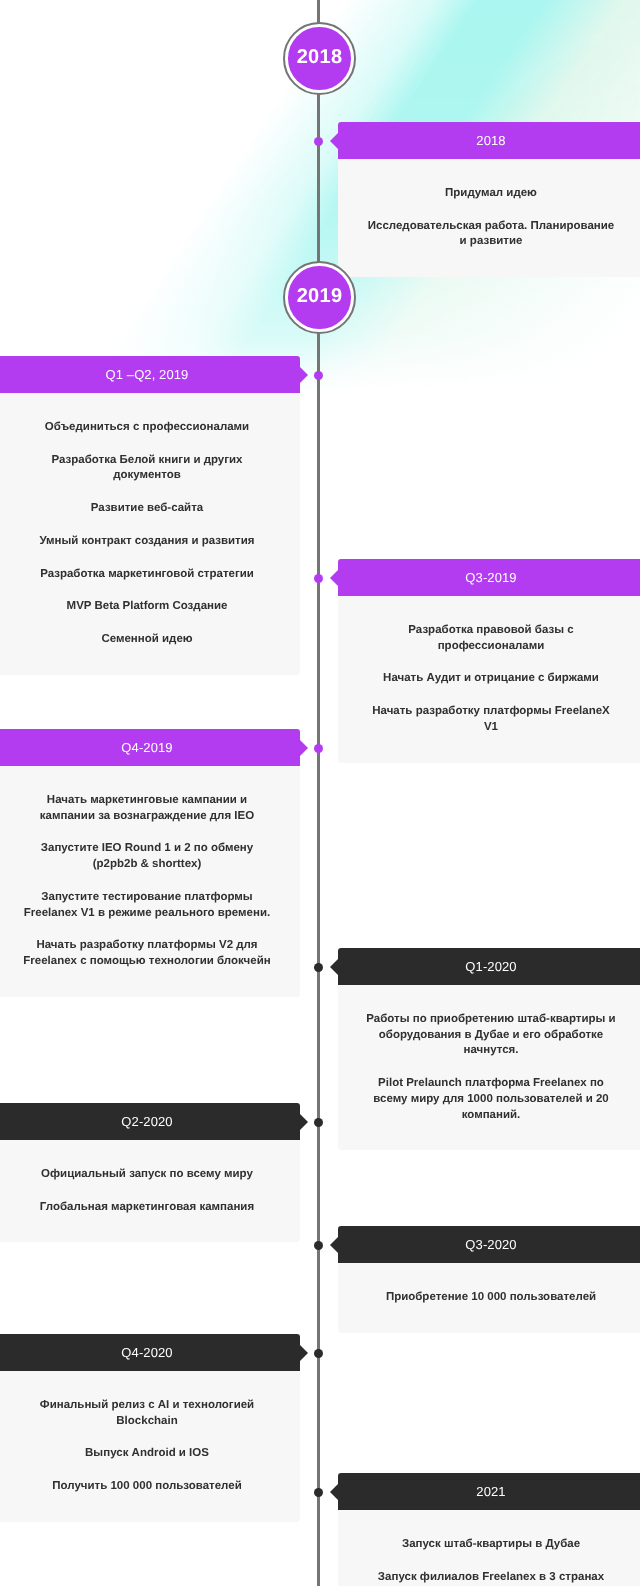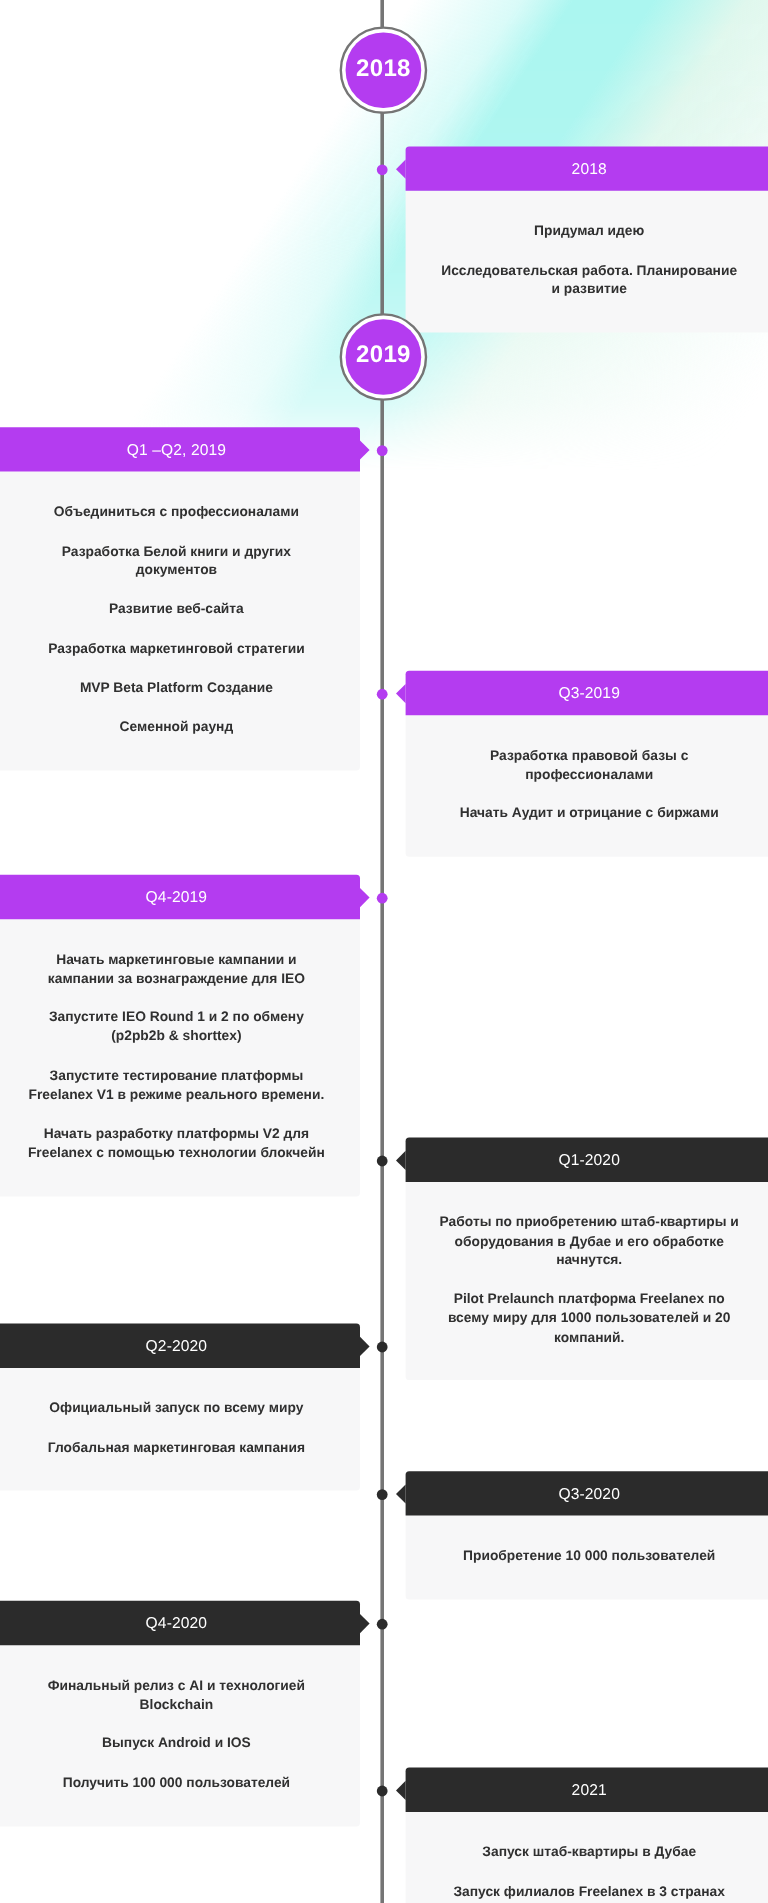--- a/index.html
+++ b/index.html
@@ -74,31 +74,33 @@
     <div class="year-disc">
         <span>2019</span>
       </div>
   </div>
   <div class="row left purple" style="top:356px">
     <div class="card-head"><span class="tip"></span><span class="card-title">Q1 –Q2, 2019</span></div>
     <div class="card-body">
       <p class="card-line">Объединиться с профессионалами</p>
       <p class="card-line">Разработка Белой книги и других документов</p>
       <p class="card-line">Развитие веб-сайта</p>
+      <p class="card-line">Умный контракт создания и развития</p>
       <p class="card-line">Разработка маркетинговой стратегии</p>
       <p class="card-line">MVP Beta Platform Создание</p>
-      <p class="card-line">Семенной раунд</p>
+      <p class="card-line">Семенной идею</p>
     </div>
   </div>
   <div class="dot purple-dot" style="top:370.8px"></div>
   <div class="row right purple" style="top:559px">
     <div class="card-head"><span class="tip"></span><span class="card-title">Q3-2019</span></div>
     <div class="card-body">
       <p class="card-line">Разработка правовой базы с профессионалами</p>
       <p class="card-line">Начать Аудит и отрицание с биржами</p>
+      <p class="card-line">Начать разработку платформы FreelaneX V1</p>
     </div>
   </div>
   <div class="dot purple-dot" style="top:573.8px"></div>
   <div class="row left purple" style="top:729px">
     <div class="card-head"><span class="tip"></span><span class="card-title">Q4-2019</span></div>
     <div class="card-body">
       <p class="card-line">Начать маркетинговые кампании и кампании за вознаграждение для IEO</p>
       <p class="card-line">Запустите IEO Round 1 и 2 по обмену (p2pb2b &amp; shorttex)</p>
       <p class="card-line">Запустите тестирование платформы Freelanex V1 в режиме реального времени.</p>
       <p class="card-line">Начать разработку платформы V2 для Freelanex с помощью технологии блокчейн</p>

